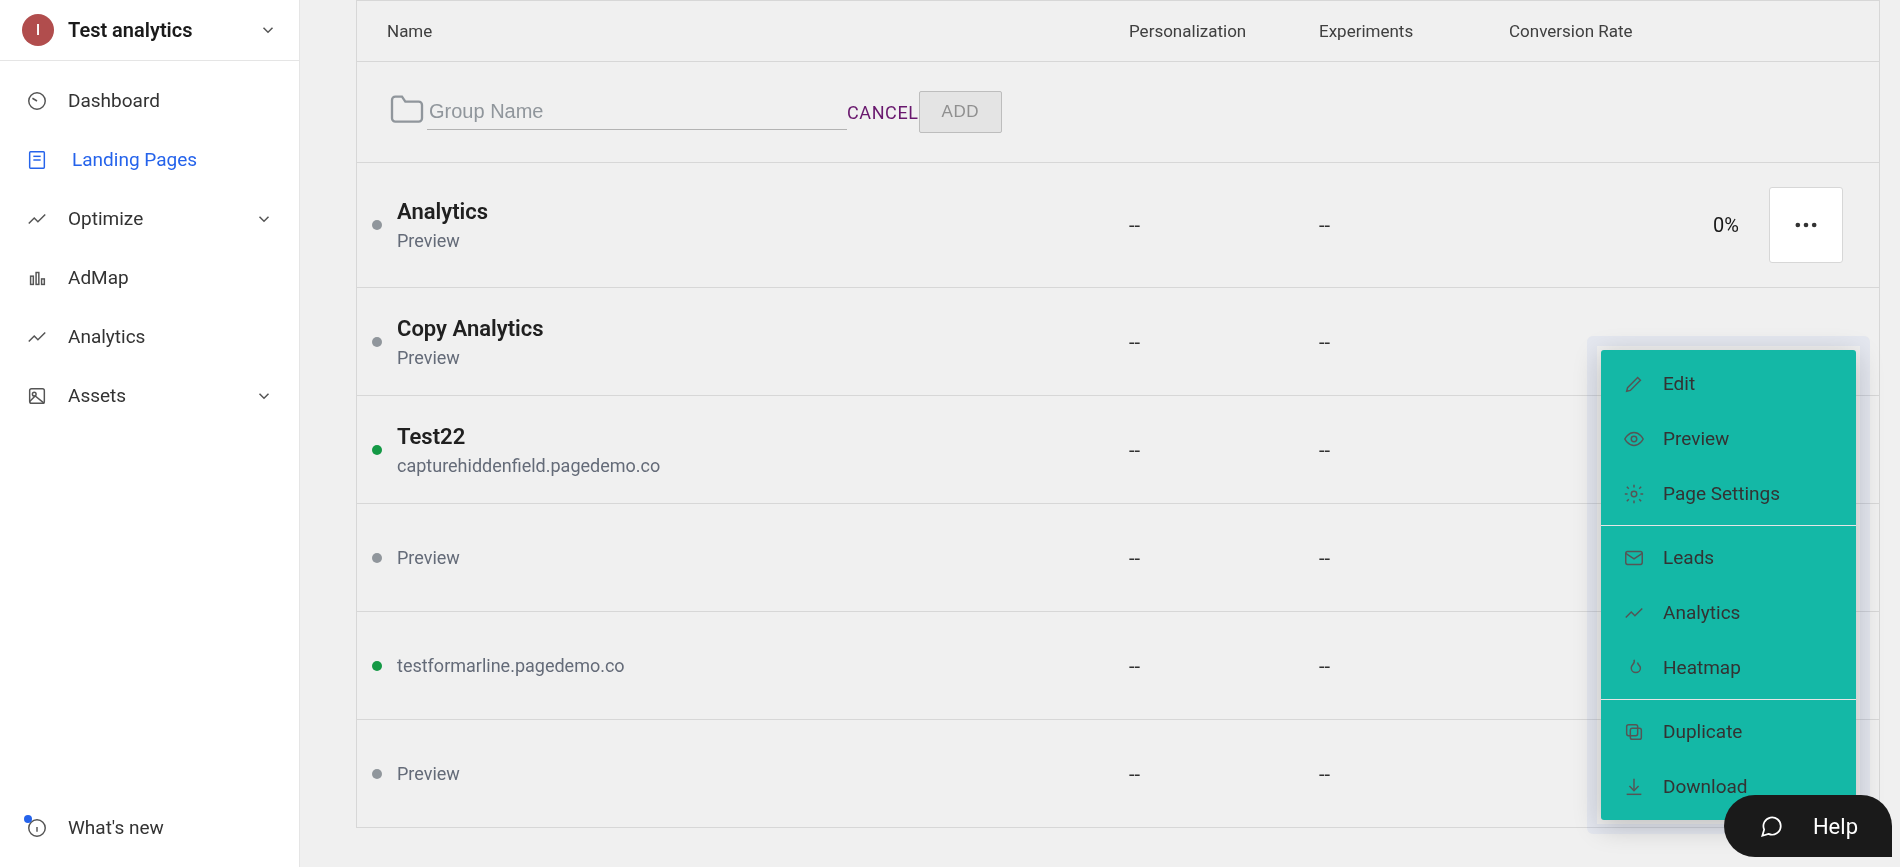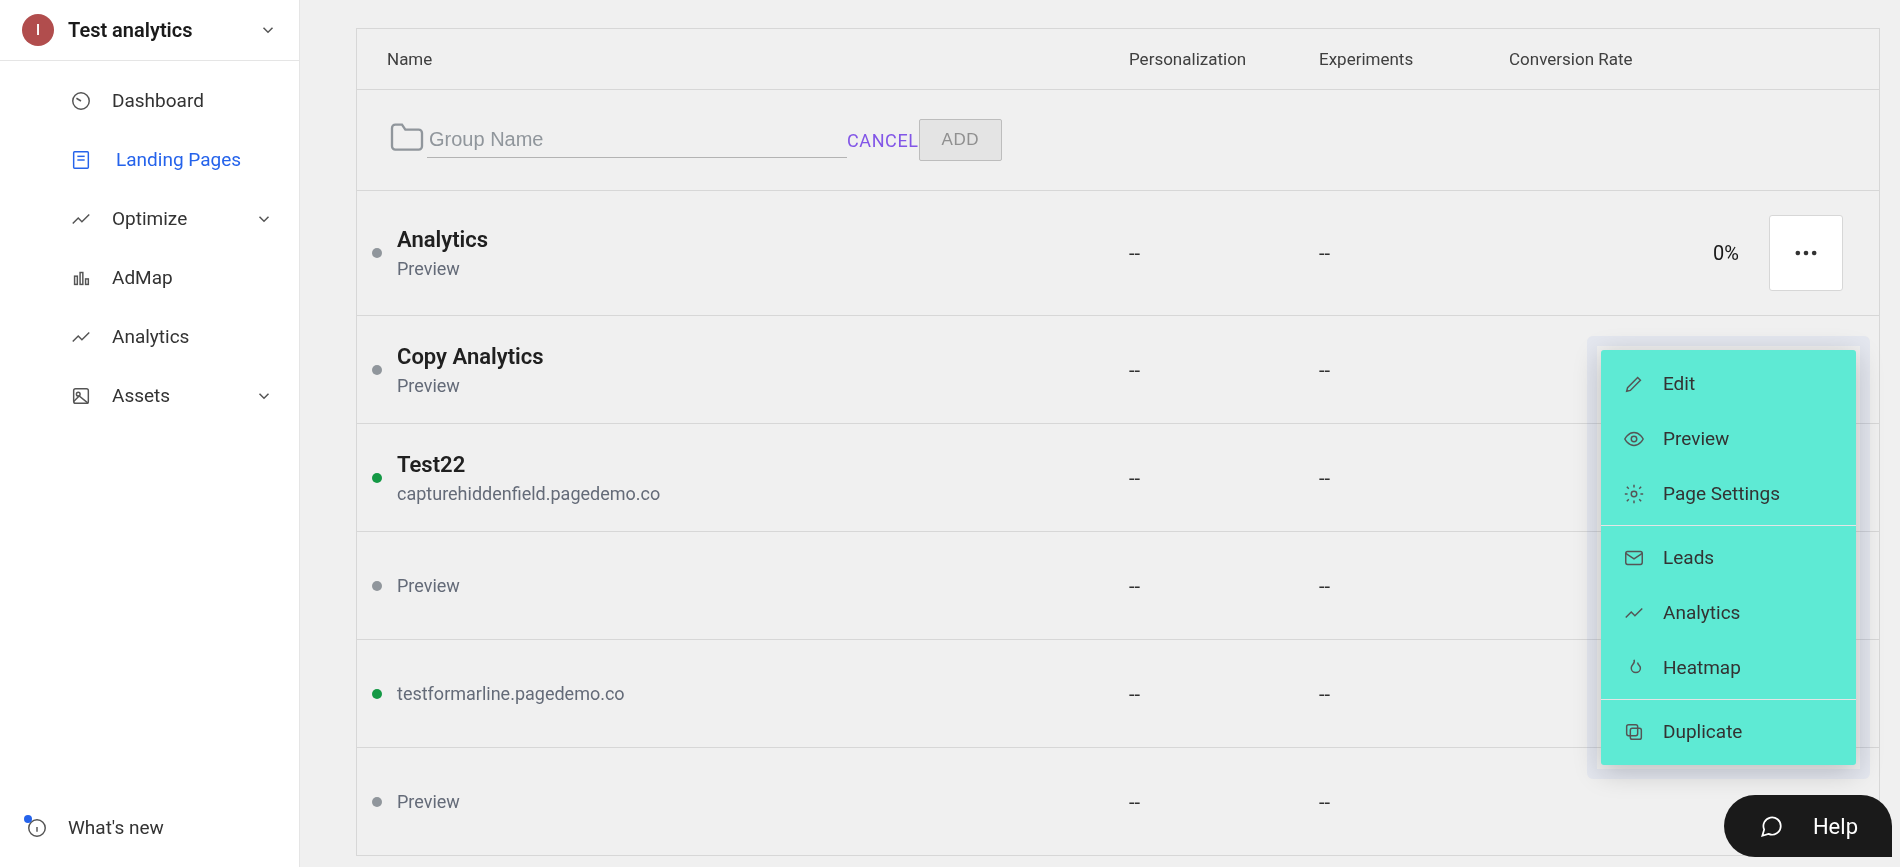--- a/index.html
+++ b/index.html
@@ -6,63 +6,63 @@
   html, body { width: 1900px; height: 867px; font-family: -apple-system, BlinkMacSystemFont, "Segoe UI", Roboto, sans-serif; color: #1a1a1a; background: #fff; }
   body { display: flex; overflow: hidden; }
 
   
   .sidebar { width: 300px; height: 867px; border-right: 1px solid #e5e5e5; display: flex; flex-direction: column; }
   .account-switcher { display: flex; align-items: center; padding: 14px 22px; border-bottom: 1px solid #e5e5e5; gap: 14px; cursor: pointer; }
   .avatar-circle { width: 32px; height: 32px; border-radius: 50%; background: #b14d4d; color: #fff; display: flex; align-items: center; justify-content: center; font-size: 14px; font-weight: 600; }
   .account-name { font-size: 20px; font-weight: 600; flex: 1; }
   .chev { width: 18px; height: 18px; fill: none; stroke: #555; stroke-width: 2; }
 
-  .nav { flex: 1; padding-top: 10px; padding-left: 44px; }
+  .nav { flex: 1; padding-top: 10px; }
   .nav-item { display: flex; align-items: center; padding: 18px 26px; gap: 20px; font-size: 19px; cursor: pointer; color: #333; }
   .nav-item.active { color: #2563eb; gap: 24px; }
   .nav-icon { width: 22px; height: 22px; flex-shrink: 0; display: flex; align-items: center; justify-content: center; }
   .nav-icon svg { width: 22px; height: 22px; stroke: #555; fill: none; stroke-width: 1.6; }
   .nav-item.active .nav-icon svg { stroke: #2563eb; }
   .bottom-nav { padding-bottom: 10px; }
   .update-dot { position: relative; }
   .update-dot::after { content: ""; position: absolute; top: -2px; left: -2px; width: 8px; height: 8px; background: #2563eb; border-radius: 50%; }
 
   
   .main { flex: 1; position: relative; height: 867px; }
   .overlay { position: absolute; inset: 0; background: rgba(0,0,0,0.06); pointer-events: none; }
   .content { position: relative; height: 100%; padding: 0 20px 0 56px; }
 
   .table { border: 1px solid #e5e5e5; border-top: none; background: #fff; }
-  .thead { display: grid; grid-template-columns: 1fr 190px 190px 260px 80px; padding: 20px 30px; font-size: 17px; color: #444; border: 1px solid #e5e5e5; border-bottom: none; margin-top: 28px; }
+  .thead { display: grid; grid-template-columns: 1fr 190px 190px 260px 80px; padding: 20px 30px; font-size: 17px; color: #444; border: 1px solid #e5e5e5; border-bottom: none; }
   .thead > div:nth-child(n+2) { text-align: left; }
 
   .new-group-row { display: flex; align-items: center; padding: 28px 30px; border-top: 1px solid #e5e5e5; }
   .folder-icon svg { width: 40px; height: 40px; stroke: #9aa0a6; fill: none; stroke-width: 1.4; }
   .group-input { flex: 0 0 420px; border: none; border-bottom: 1px solid #bfbfbf; font-size: 20px; padding: 6px 2px; outline: none; background: transparent; }
   .group-input::placeholder { color: #9aa0a6; }
-  .cancel-link { color: #8b5cf6; font-size: 18px; letter-spacing: 0.6px; cursor: pointer; }
+  .cancel-link { color: #701a75; font-size: 18px; letter-spacing: 0.6px; cursor: pointer; }
   .add-btn { border: 1px solid #c9c9c9; background: #f3f3f3; color: #999; padding: 10px 22px; font-size: 17px; letter-spacing: 0.6px; border-radius: 2px; cursor: default; }
 
   .row { display: grid; grid-template-columns: 40px 1fr 190px 190px 260px 80px; align-items: center; padding: 24px 30px 24px 0; border-top: 1px solid #e5e5e5; min-height: 108px; }
   .row .dot-cell { display: flex; justify-content: center; }
   .status-dot { width: 10px; height: 10px; border-radius: 50%; }
   .status-dot.grey { background: #9aa0a6; }
   .status-dot.green { background: #16a34a; }
   .row .title-cell { display: flex; flex-direction: column; gap: 6px; }
   .row-title { font-size: 22px; font-weight: 600; color: #222; }
   .row-sub { font-size: 18px; color: #6b7280; }
   .cell-val { font-size: 20px; color: #333; }
   .conv-cell { text-align: right; padding-right: 30px; font-size: 20px; }
   .actions-cell { display: flex; justify-content: flex-end; padding-right: 6px; }
   .kebab-btn { width: 88px; height: 76px; border: 1px solid #d7d7d7; border-radius: 3px; background: #fff; display: none; align-items: center; justify-content: center; cursor: pointer; z-index: 4; position: relative; }
   .kebab-btn.visible { display: flex; }
   .kebab-btn svg { width: 28px; height: 28px; fill: #333; }
 
   
-  .context-menu { position: absolute; right: 44px; top: 350px; background: #5eead4; border-radius: 3px; box-shadow: 0 6px 28px rgba(0,0,0,0.22); width: 255px; z-index: 5; padding: 6px 0; }
+  .context-menu { position: absolute; right: 44px; top: 350px; background: #14b8a6; border-radius: 3px; box-shadow: 0 6px 28px rgba(0,0,0,0.22); width: 255px; z-index: 5; padding: 6px 0; }
   .context-menu::before { content: ""; position: absolute; inset: -14px; border: 10px solid rgba(66,120,230,0.07); border-radius: 6px; pointer-events: none; }
   .menu-item { display: flex; align-items: center; gap: 18px; padding: 16px 22px; font-size: 19px; color: #333; cursor: pointer; }
   .menu-icon { width: 22px; height: 22px; }
   .menu-icon svg { width: 22px; height: 22px; stroke: #555; fill: none; stroke-width: 1.6; }
   .menu-divider { height: 1px; background: #e5e5e5; margin: 4px 0; }
 
   
   .help-fab { position: absolute; right: 8px; bottom: 10px; background: #1a1a1a; color: #fff; border-radius: 999px 999px 4px 999px; padding: 18px 34px; display: flex; align-items: center; gap: 29px; font-size: 22px; cursor: pointer; z-index: 6; }
   .help-fab svg { width: 26px; height: 26px; stroke: #fff; fill: none; stroke-width: 1.6; }
 </style>
@@ -320,20 +320,28 @@
         <span>Heatmap</span>
       </div>
       <div class="menu-divider"></div>
       <div class="menu-item">
         <span class="menu-icon"><svg viewBox="0 0 24 24">
             <rect x="8" y="8" width="12" height="12" rx="2"></rect>
             <rect x="4" y="4" width="12" height="12" rx="2"></rect>
           </svg></span>
         <span>Duplicate</span>
       </div>
+      <div class="menu-item">
+        <span class="menu-icon"><svg viewBox="0 0 24 24">
+            <path d="M12 3v12"></path>
+            <polyline points="7 11 12 16 17 11"></polyline>
+            <path d="M4 20h16"></path>
+          </svg></span>
+        <span>Download</span>
+      </div>
     </div>
 
   <div class="help-fab">
     <svg viewBox="0 0 24 24">
         <path d="M21 12a8 8 0 0 1-11.3 7.3L4 21l1.7-5.7A8 8 0 1 1 21 12Z"></path>
       </svg>
     <span>Help</span>
   </div>
 </div>
 

